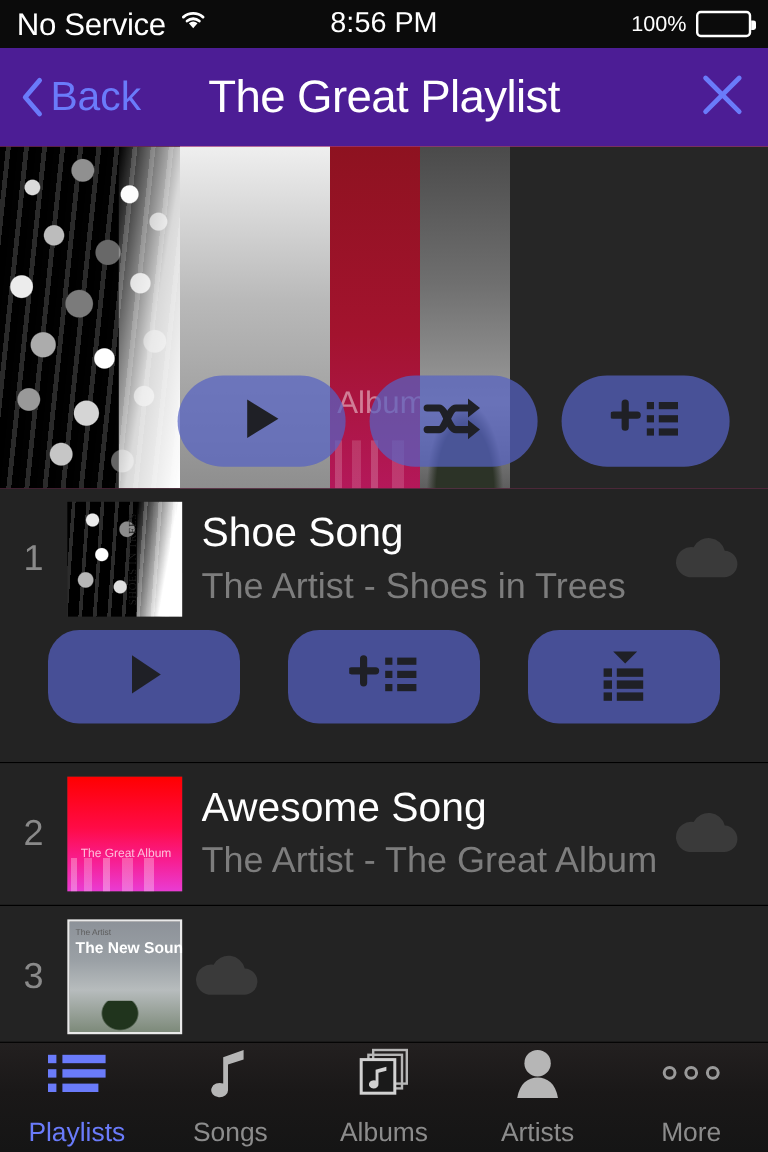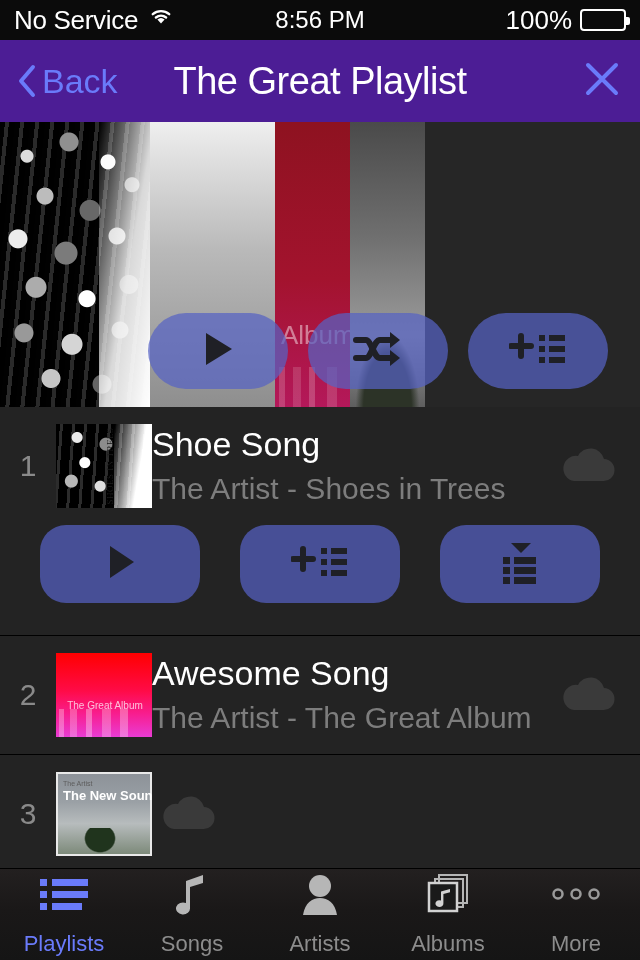--- a/index.html
+++ b/index.html
@@ -28,21 +28,21 @@
   .sb-left { display: flex; gap: 10px; }
   .sb-carrier { font-size: 26px; letter-spacing: -0.3px; }
   .wifi { width: 26px; height: 20px; position: relative; display:block; }
   .sb-center {
     position: absolute; left: 0; right: 0; top: 0; bottom: 0;
     display: flex; align-items: center; justify-content: center;
     font-size: 24px; font-weight: 500; pointer-events: none;
   }
   .sb-right {
     margin-left: auto; display: flex; align-items: center; gap: 8px;
-    font-size: 26px;
+    font-size: 18px;
   }
   .battery {
     width: 46px; height: 22px;
     border: 2px solid #fff; border-radius: 4px;
     position: relative;
   }
   .battery::after {
     content: ""; position: absolute;
     right: -6px; top: 6px; width: 4px; height: 8px;
     background: #fff; border-radius: 0 2px 2px 0;
@@ -172,21 +172,21 @@
   .row-main {
     display: flex; align-items: center;
     padding: 10px 14px 10px 0;
     min-height: 118px;
   }
   .row-num {
     width: 56px; flex: 0 0 56px; text-align: center;
     color: #8a8a8a; font-size: 30px;
   }
   .thumb {
-    width: 96px; height: 84px; flex: 0 0 96px;
+    width: 96px; height: 96px; flex: 0 0 96px;
     position: relative; overflow: hidden; background: #333;
   }
   
   .art-shoes {
     position:absolute; inset:0;
     background:
       radial-gradient(circle at 22% 16%, #d8d8d8 0 5px, transparent 6px),
       radial-gradient(circle at 52% 24%, #8a8a8a 0 6px, transparent 7px),
       radial-gradient(circle at 30% 46%, #efefef 0 5px, transparent 6px),
       radial-gradient(circle at 16% 68%, #aeaeae 0 6px, transparent 7px),
@@ -228,21 +228,21 @@
     border: 2px solid #e9e9e9;
   }
   .art-newsound .a1 { position:absolute; left:5px; top:6px; font-size:7px; color:#5d5d5d; }
   .art-newsound .a2 { position:absolute; left:5px; top:14px; font-size:13px; color:#fff; font-weight:700; white-space:nowrap; }
   .art-newsound .tree {
     position:absolute; left:46%; bottom:0; width:34px; height:26px;
     transform: translateX(-50%);
     background: radial-gradient(ellipse at 50% 40%, #20341d 0 60%, transparent 66%);
   }
 
-  .row-text { flex: 1; min-width: 0; }
+  .row-text { flex: 1; min-width: 0; padding-left: 16px; }
   .song-title {
     color: #fff; font-size: 34px; line-height: 1.15;
     white-space: nowrap; overflow: hidden; text-overflow: ellipsis;
   }
   .song-sub {
     color: #7d7d7d; font-size: 30px; line-height: 1.2; margin-top: 6px;
     white-space: nowrap; overflow: hidden; text-overflow: ellipsis;
   }
   .cloud {
     width: 74px; flex: 0 0 74px;
@@ -502,38 +502,38 @@
       <span class="tab-ico">
         <svg viewBox="0 0 44 42" width="44" height="42" aria-hidden="true">
           <path d="M33 2 16 8v22a7 6 0 1 0 4 5V14l13-4Z" fill="#b6b6b6"></path>
         </svg>
       </span>
       <span class="tab-label">Songs</span>
     </div>
 
     <div class="tab">
       <span class="tab-ico">
-        <svg viewBox="0 0 42 42" width="42" height="42" aria-hidden="true">
-          <circle cx="21" cy="13" r="11" fill="#b6b6b6"></circle>
-          <path d="M4 42c2-12 9-17 17-17s15 5 17 17Z" fill="#b6b6b6"></path>
-        </svg>
-      </span>
-      <span class="tab-label">Artists</span>
-    </div>
-
-    <div class="tab">
-      <span class="tab-ico">
         <svg viewBox="0 0 46 42" width="46" height="42" aria-hidden="true">
           <rect x="14" y="2" width="28" height="28" fill="none" stroke="#b6b6b6" stroke-width="2"></rect>
           <rect x="10" y="6" width="28" height="28" fill="none" stroke="#b6b6b6" stroke-width="2"></rect>
           <rect x="4" y="10" width="28" height="28" fill="#1a1a1a" stroke="#d2d2d2" stroke-width="2.5"></rect>
           <path d="M25 16l-9 2.5v9a4 3.4 0 1 0 2.4 2.8V21l6.6-1.8Z" fill="#d2d2d2"></path>
         </svg>
       </span>
       <span class="tab-label">Albums</span>
+    </div>
+
+    <div class="tab">
+      <span class="tab-ico">
+        <svg viewBox="0 0 42 42" width="42" height="42" aria-hidden="true">
+          <circle cx="21" cy="13" r="11" fill="#b6b6b6"></circle>
+          <path d="M4 42c2-12 9-17 17-17s15 5 17 17Z" fill="#b6b6b6"></path>
+        </svg>
+      </span>
+      <span class="tab-label">Artists</span>
     </div>
 
     <div class="tab">
       <span class="tab-ico">
         <svg viewBox="0 0 50 14" width="50" height="14" aria-hidden="true">
           <g fill="none" stroke="#9a9a9a" stroke-width="2.5">
             <circle cx="7" cy="7" r="4.5"></circle>
               <circle cx="25" cy="7" r="4.5"></circle>
               <circle cx="43" cy="7" r="4.5"></circle>
           </g>

